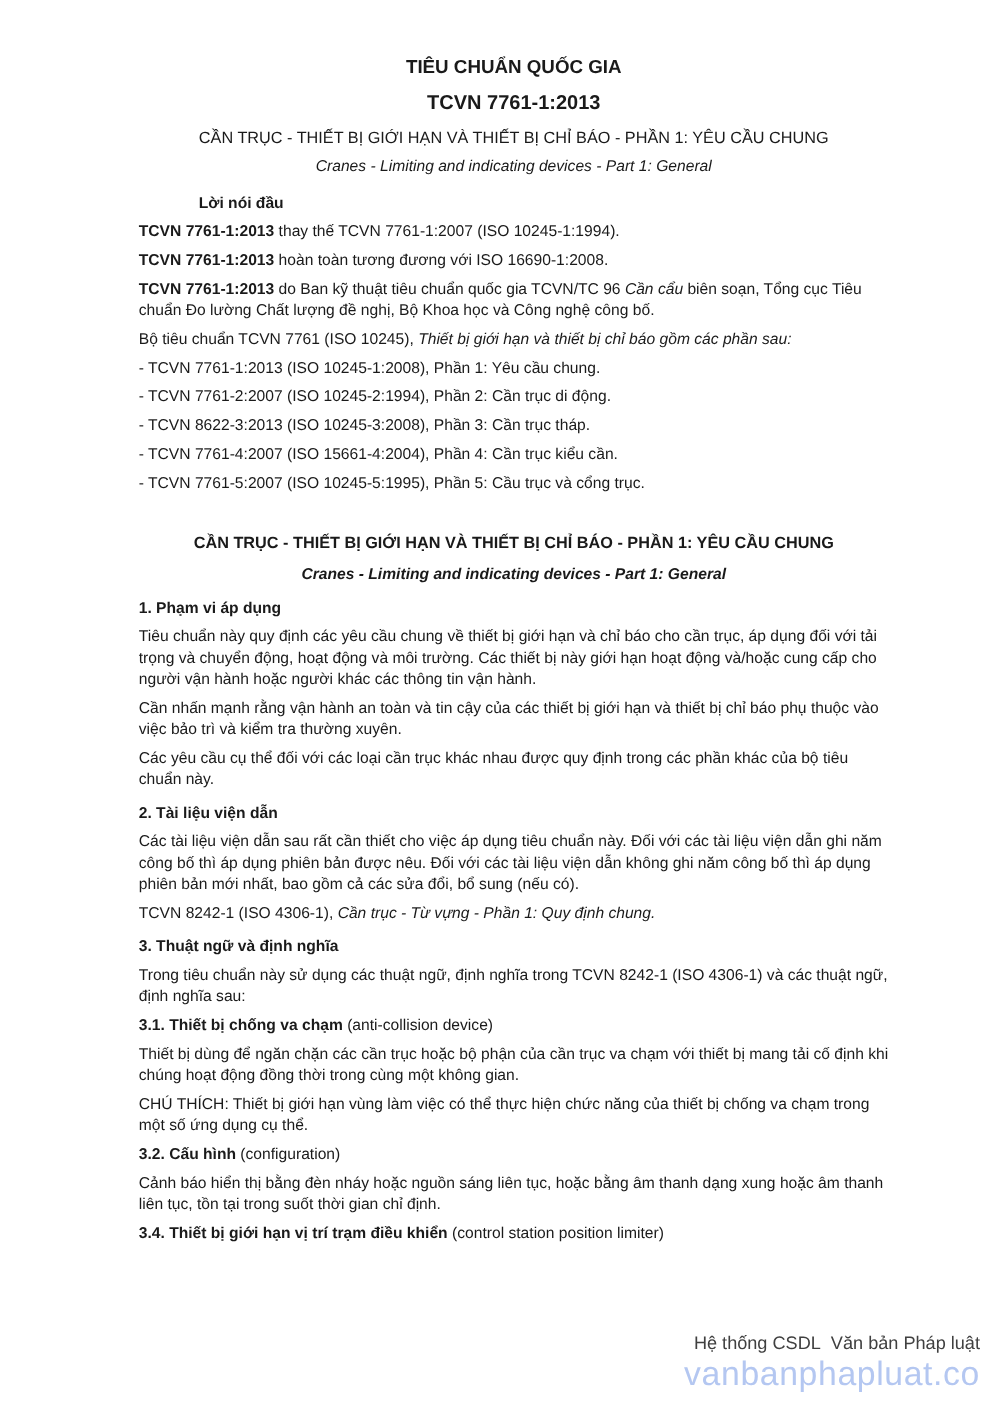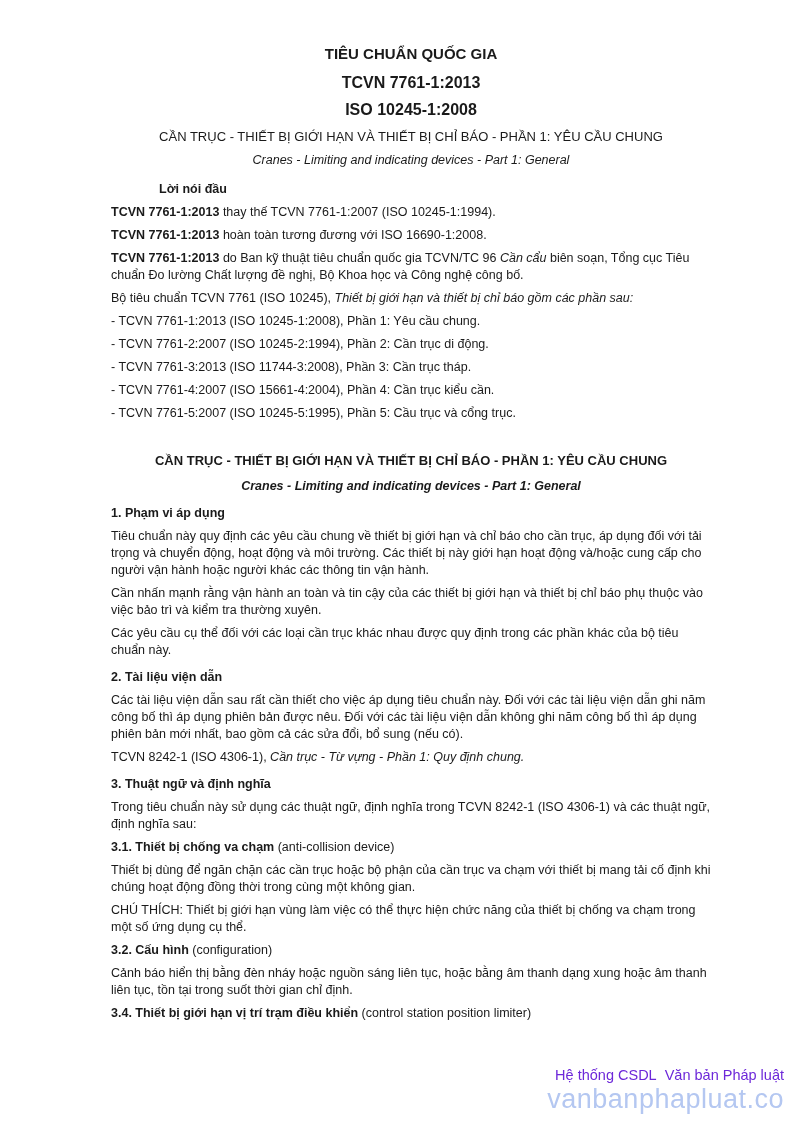--- a/index.html
+++ b/index.html
@@ -54,38 +54,37 @@
   .wm-line2 { font-size: 27px; letter-spacing: 0.5px; }
 </style>
 </head>
 <body>
 
 <div class="page">
   <div class="content">
 
     <div class="doc-type">TIÊU CHUẨN QUỐC GIA</div>
     <div class="code-line">TCVN 7761-1:2013</div>
-    <div class="code-line">ISO 10245-1:2008</div>
     <div class="title-vi">CẦN TRỤC - THIẾT BỊ GIỚI HẠN VÀ THIẾT BỊ CHỈ BÁO - PHẦN 1: YÊU CẦU CHUNG</div>
     <div class="title-en">Cranes - Limiting and indicating devices - Part 1: General</div>
 
     <div class="fw-heading">Lời nói đầu</div>
 
     <p><span class="b">TCVN 7761-1:2013</span><span> thay thế TCVN 7761-1:2007 (ISO 10245-1:1994).</span></p>
 
     <p><span class="b">TCVN 7761-1:2013</span><span> hoàn toàn tương đương với ISO 16690-1:2008.</span></p>
 
     <p><span class="b">TCVN 7761-1:2013</span><span> do Ban kỹ thuật tiêu chuẩn quốc gia TCVN/TC 96 </span><span class="i">Cần cẩu</span><span> biên soạn, Tổng cục Tiêu chuẩn Đo lường Chất lượng đề nghị, Bộ Khoa học và Công nghệ công bố.</span></p>
 
     <p><span>Bộ tiêu chuẩn TCVN 7761 (ISO 10245), </span><span class="i">Thiết bị giới hạn và thiết bị chỉ báo gồm các phần sau:</span></p>
 
     <ul class="parts-list">
       <li>- TCVN 7761-1:2013 (ISO 10245-1:2008), Phần 1: Yêu cầu chung.</li>
       <li>- TCVN 7761-2:2007 (ISO 10245-2:1994), Phần 2: Cần trục di động.</li>
-      <li>- TCVN 7761-3:2013 (ISO 11744-3:2008), Phần 3: Cần trục tháp.</li>
+      <li>- TCVN 8622-3:2013 (ISO 10245-3:2008), Phần 3: Cần trục tháp.</li>
       <li>- TCVN 7761-4:2007 (ISO 15661-4:2004), Phần 4: Cần trục kiểu cần.</li>
       <li>- TCVN 7761-5:2007 (ISO 10245-5:1995), Phần 5: Cầu trục và cổng trục.</li>
     </ul>
 
     <div class="mid-title-vi">CẦN TRỤC - THIẾT BỊ GIỚI HẠN VÀ THIẾT BỊ CHỈ BÁO - PHẦN 1: YÊU CẦU CHUNG</div>
     <div class="mid-title-en">Cranes - Limiting and indicating devices - Part 1: General</div>
 
     <div class="sec-heading">1. Phạm vi áp dụng</div>
     <p>Tiêu chuẩn này quy định các yêu cầu chung về thiết bị giới hạn và chỉ báo cho cần trục, áp dụng đối với tải trọng và chuyển động, hoạt động và môi trường. Các thiết bị này giới hạn hoạt động và/hoặc cung cấp cho người vận hành hoặc người khác các thông tin vận hành.</p>
     <p>Cần nhấn mạnh rằng vận hành an toàn và tin cậy của các thiết bị giới hạn và thiết bị chỉ báo phụ thuộc vào việc bảo trì và kiểm tra thường xuyên.</p>
@@ -104,16 +103,16 @@
 
     <p class="term-heading"><span class="b">3.2. Cấu hình</span><span> (configuration)</span></p>
 
     <p>Cảnh báo hiển thị bằng đèn nháy hoặc nguồn sáng liên tục, hoặc bằng âm thanh dạng xung hoặc âm thanh liên tục, tồn tại trong suốt thời gian chỉ định.</p>
 
     <p class="term-heading"><span class="b">3.4. Thiết bị giới hạn vị trí trạm điều khiển</span><span> (control station position limiter)</span></p>
 
   </div>
 
   <div class="watermark">
-    <div class="wm-line1" style="color: #6d28d9;"><span>Hệ thống CSDL</span><span class="gap"></span><span>Văn bản Pháp luật</span></div>
+    <div class="wm-line1" style="color: #404040;"><span>Hệ thống CSDL</span><span class="gap"></span><span>Văn bản Pháp luật</span></div>
     <div class="wm-line2" style="color: rgb(180, 199, 241); margin-left: 28px;">vanbanphapluat.co</div>
   </div>
 </div>
 
 </body></html>

